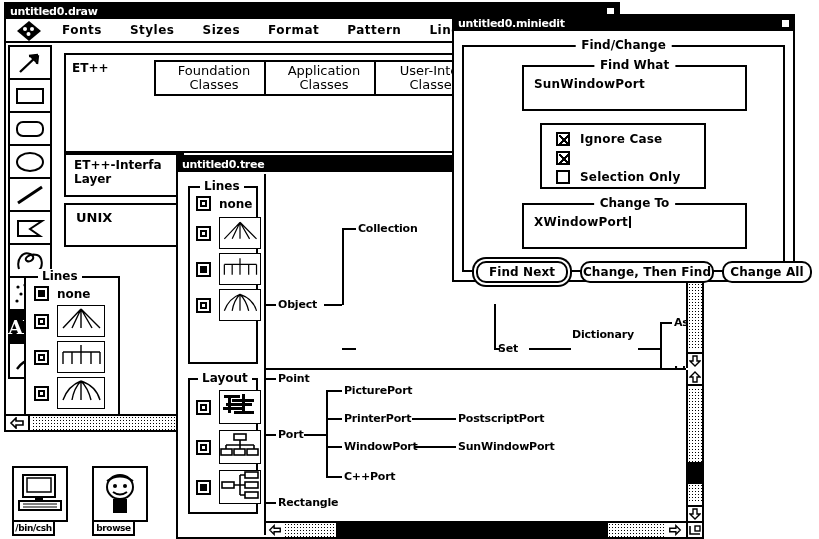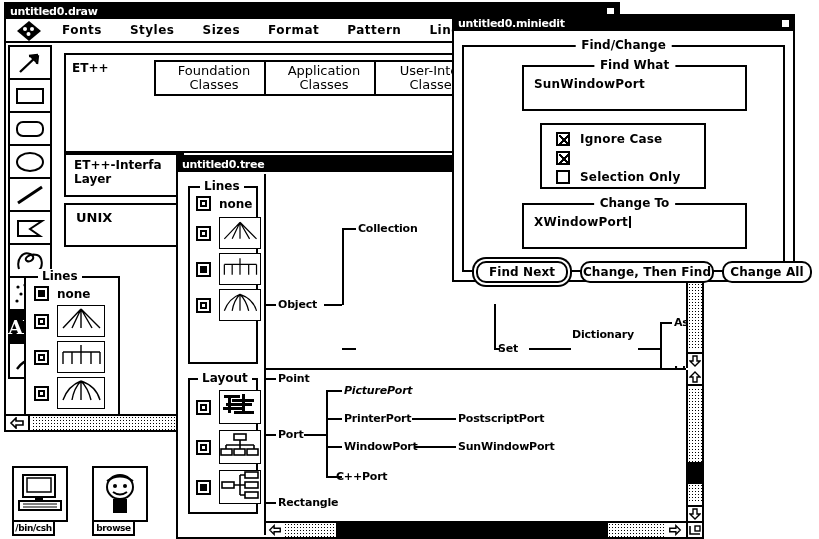--- a/index.html
+++ b/index.html
@@ -494,34 +494,34 @@
       <div style="position:absolute; left:0; top:198px; right:0; bottom:0; overflow:hidden;">
         <span class="tnode" style="left:12px; top:2px;">Point</span>
         <div class="hline" style="left:0; top:8px; width:10px;"></div>
 
         <span class="tnode" style="left:12px; top:58px;">Port</span>
         <div class="hline" style="left:0; top:64px; width:10px;"></div>
         <div class="hline" style="left:38px; top:64px; width:22px;"></div>
         <div class="vline" style="left:60px; top:20px; height:88px;"></div>
 
         <div class="hline" style="left:60px; top:20px; width:16px;"></div>
-        <span class="tnode" style="left:78px; top:14px;font-style:italic;">PicturePort</span>
+        <span class="tnode" style="left:78px; top:14px;">PicturePort</span>
 
         <div class="hline" style="left:60px; top:48px; width:16px;"></div>
         <span class="tnode" style="left:78px; top:42px;">PrinterPort</span>
         <div class="hline" style="left:146px; top:48px; width:44px;"></div>
         <span class="tnode" style="left:192px; top:42px;">PostscriptPort</span>
 
         <div class="hline" style="left:60px; top:76px; width:16px;"></div>
         <span class="tnode" style="left:78px; top:70px;">WindowPort</span>
         <div class="hline" style="left:148px; top:76px; width:42px;"></div>
         <span class="tnode" style="left:192px; top:70px;">SunWindowPort</span>
 
         <div class="hline" style="left:60px; top:106px; width:16px;"></div>
-        <span class="tnode" style="left:70px; top:100px;">C++Port</span>
+        <span class="tnode" style="left:78px; top:100px;">C++Port</span>
 
         <div class="hline" style="left:0; top:132px; width:10px;"></div>
         <span class="tnode" style="left:12px; top:126px;">Rectangle</span>
       </div>
     </div>
 
     <div class="sb-v" style="right:0; top:0; height:196px;">
       <div class="sb-arrow" style="position:absolute;left:0;top:0;right:0;height:16px;border-bottom:2px solid #000;">
         <svg width="12" height="12" viewBox="0 0 12 12">
             <polygon points="6,1 11,6 8,6 8,11 4,11 4,6 1,6" fill="#fff" stroke="#000" stroke-width="1.4"></polygon>

